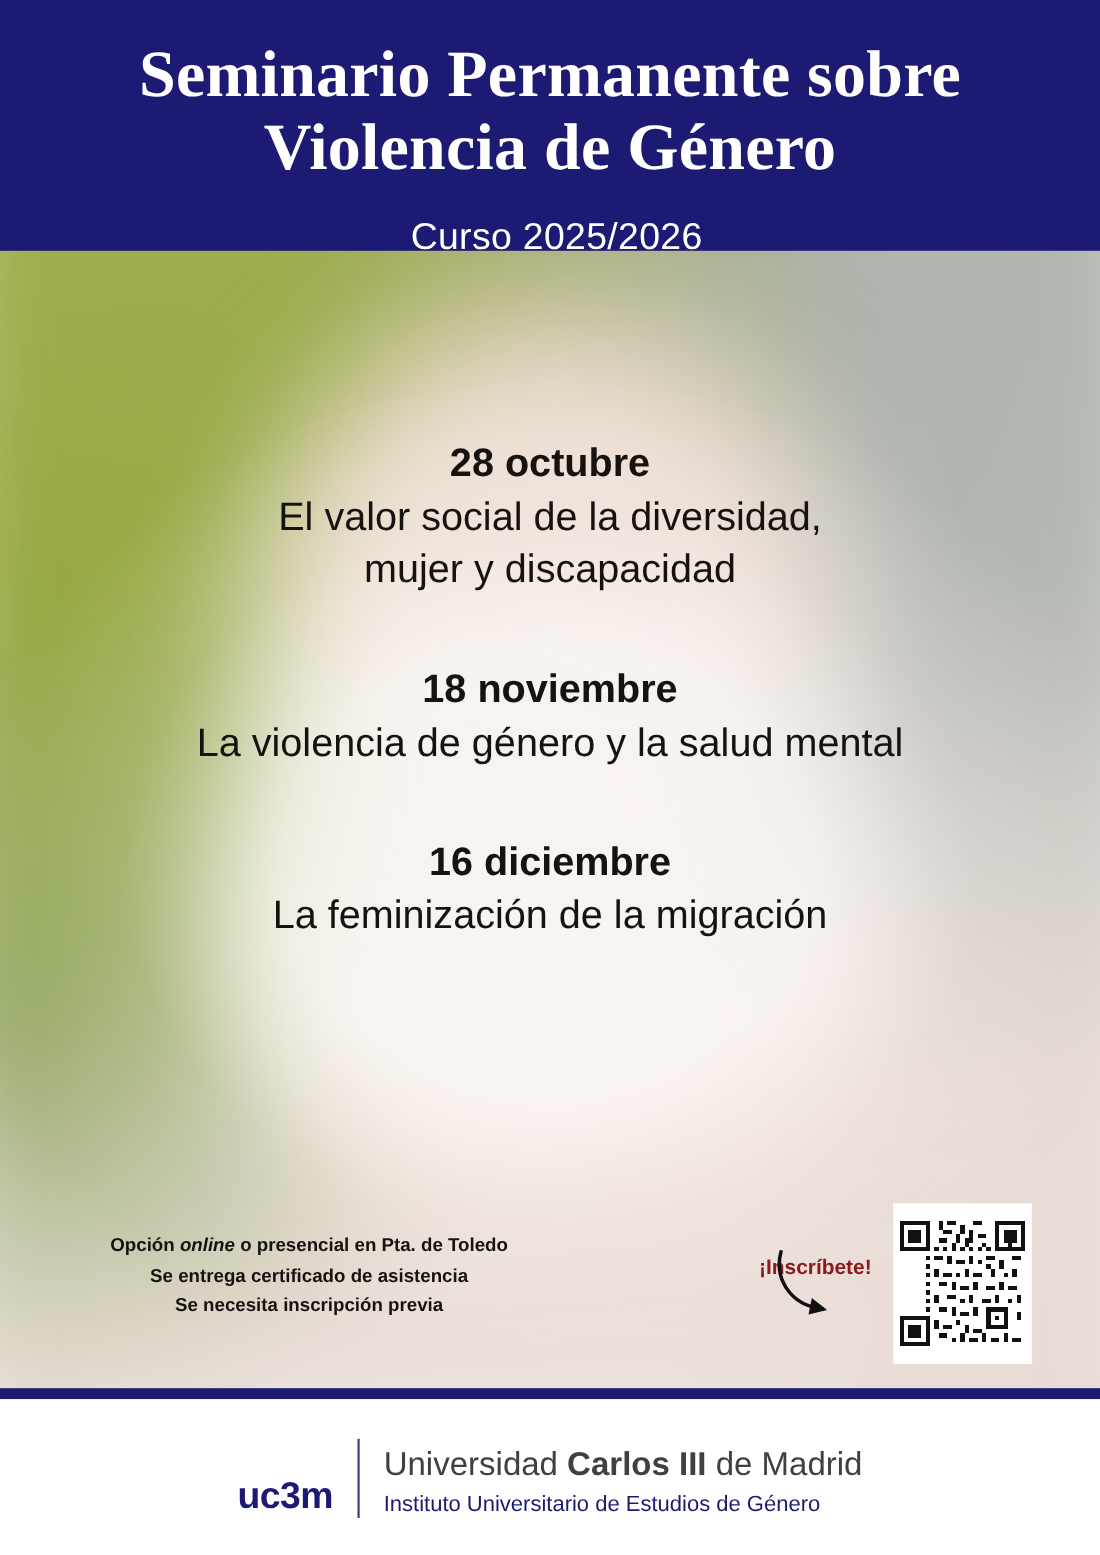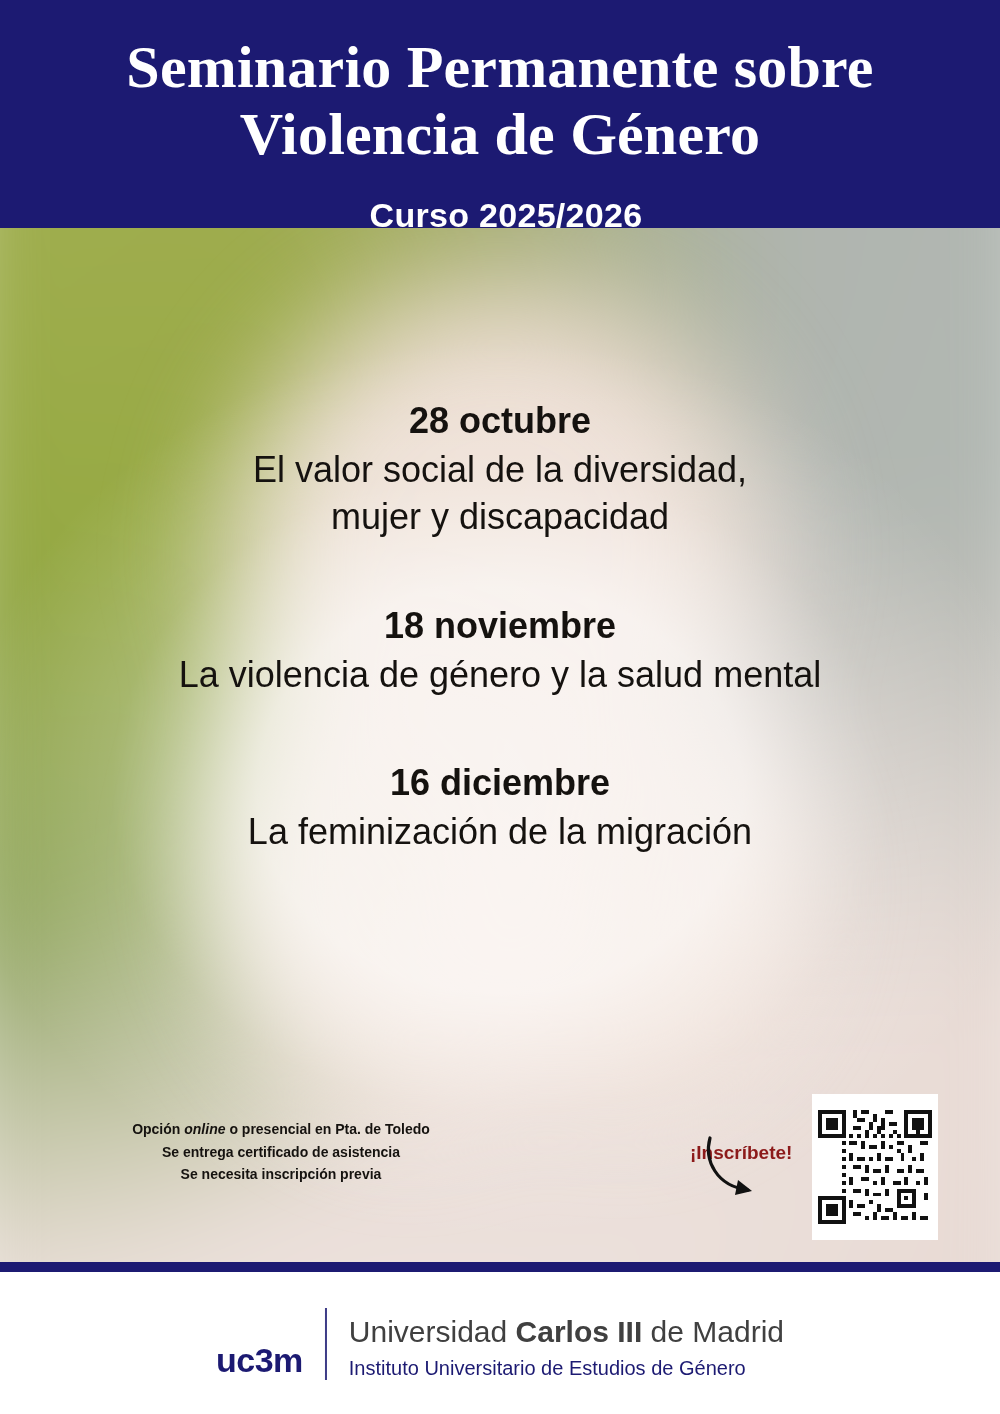--- a/index.html
+++ b/index.html
@@ -84,21 +84,21 @@
     font-size: 60px;
     font-weight: 700;
     line-height: 1.12;
     letter-spacing: 0.2px;
     margin: 0 40px;
     white-space: pre-line;
   }
   .header-subtitle {
     font-family: "Liberation Sans", sans-serif;
     font-size: 34px;
-    font-weight: 700;
+    font-weight: 400;
     margin-top: 28px;
     letter-spacing: 0.3px;
     padding-left: 12px;
   }
 
   
   .sessions {
     position: absolute;
     left: 0;
     top: 398px;
@@ -125,21 +125,21 @@
     white-space: pre-line;
   }
 
   
   .notes {
     position: absolute;
     left: 36px;
     top: 1118px;
     width: 490px;
     text-align: center;
-    font-size: 14px;
+    font-size: 17px;
     font-weight: 700;
     line-height: 1.62;
     color: #15120f;
   }
   .notes .em-italic {
     font-style: italic;
     font-weight: 700;
   }
 
   

